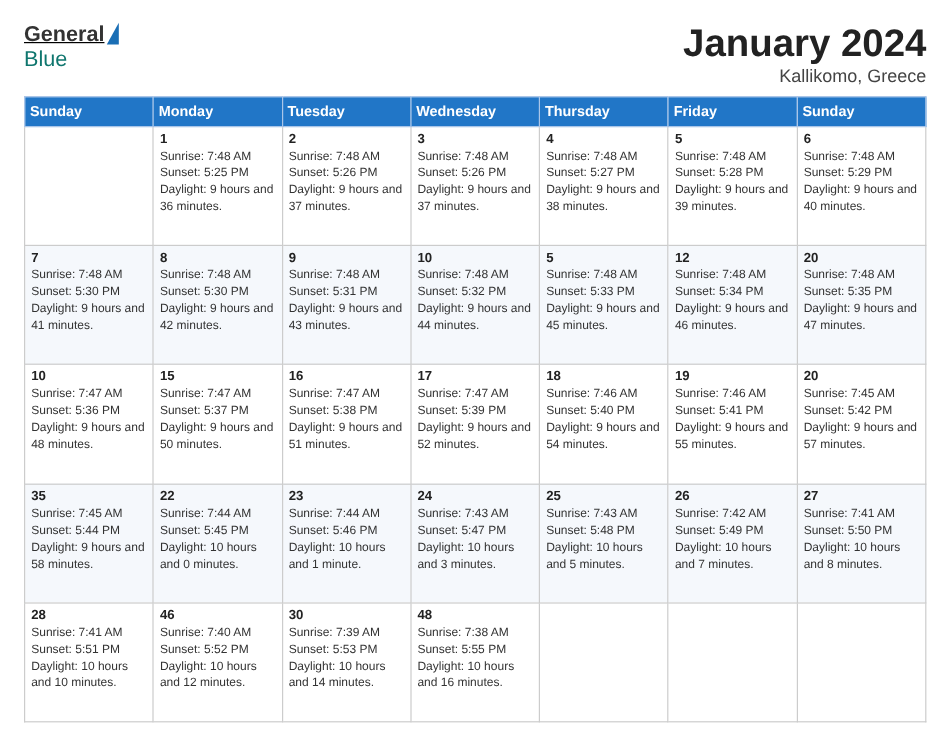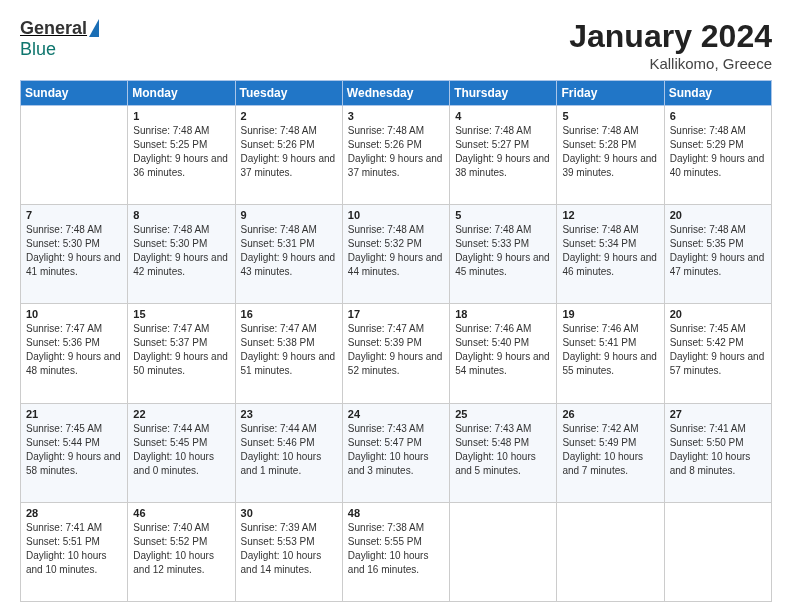--- a/index.html
+++ b/index.html
@@ -216,21 +216,21 @@
             <div class="day-number">19</div>
             <div class="day-info">Sunrise: 7:46 AM<br>Sunset: 5:41 PM<br>Daylight: 9 hours and 55 minutes.</div>
           </td>
           <td>
             <div class="day-number">20</div>
             <div class="day-info">Sunrise: 7:45 AM<br>Sunset: 5:42 PM<br>Daylight: 9 hours and 57 minutes.</div>
           </td>
         </tr>
         <tr>
           <td>
-            <div class="day-number">21</div>
+            <div class="day-number">35</div>
             <div class="day-info">Sunrise: 7:45 AM<br>Sunset: 5:44 PM<br>Daylight: 9 hours and 58 minutes.</div>
           </td>
           <td>
             <div class="day-number">22</div>
             <div class="day-info">Sunrise: 7:44 AM<br>Sunset: 5:45 PM<br>Daylight: 10 hours and 0 minutes.</div>
           </td>
           <td>
             <div class="day-number">23</div>
             <div class="day-info">Sunrise: 7:44 AM<br>Sunset: 5:46 PM<br>Daylight: 10 hours and 1 minute.</div>
           </td>

